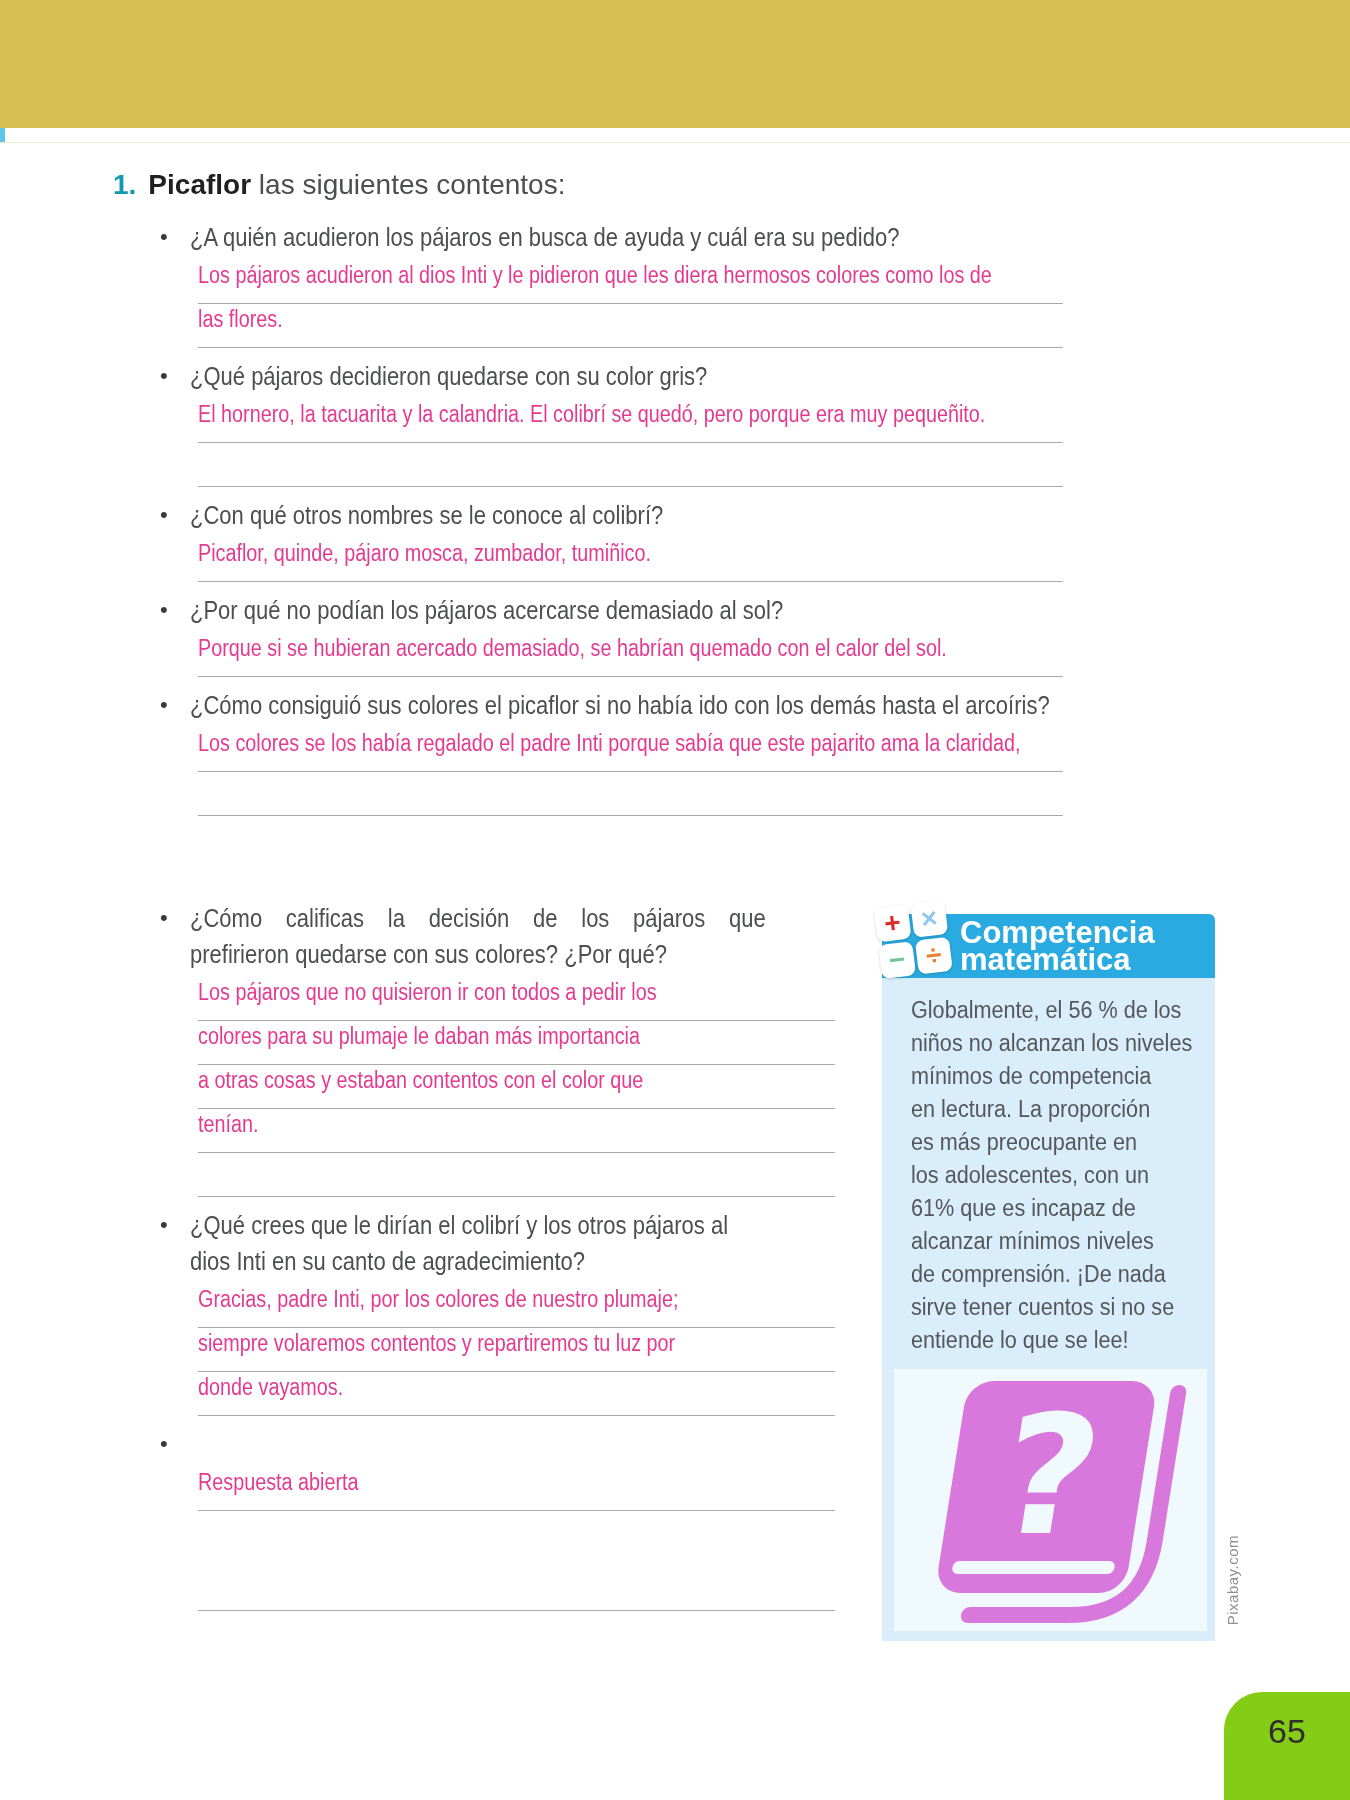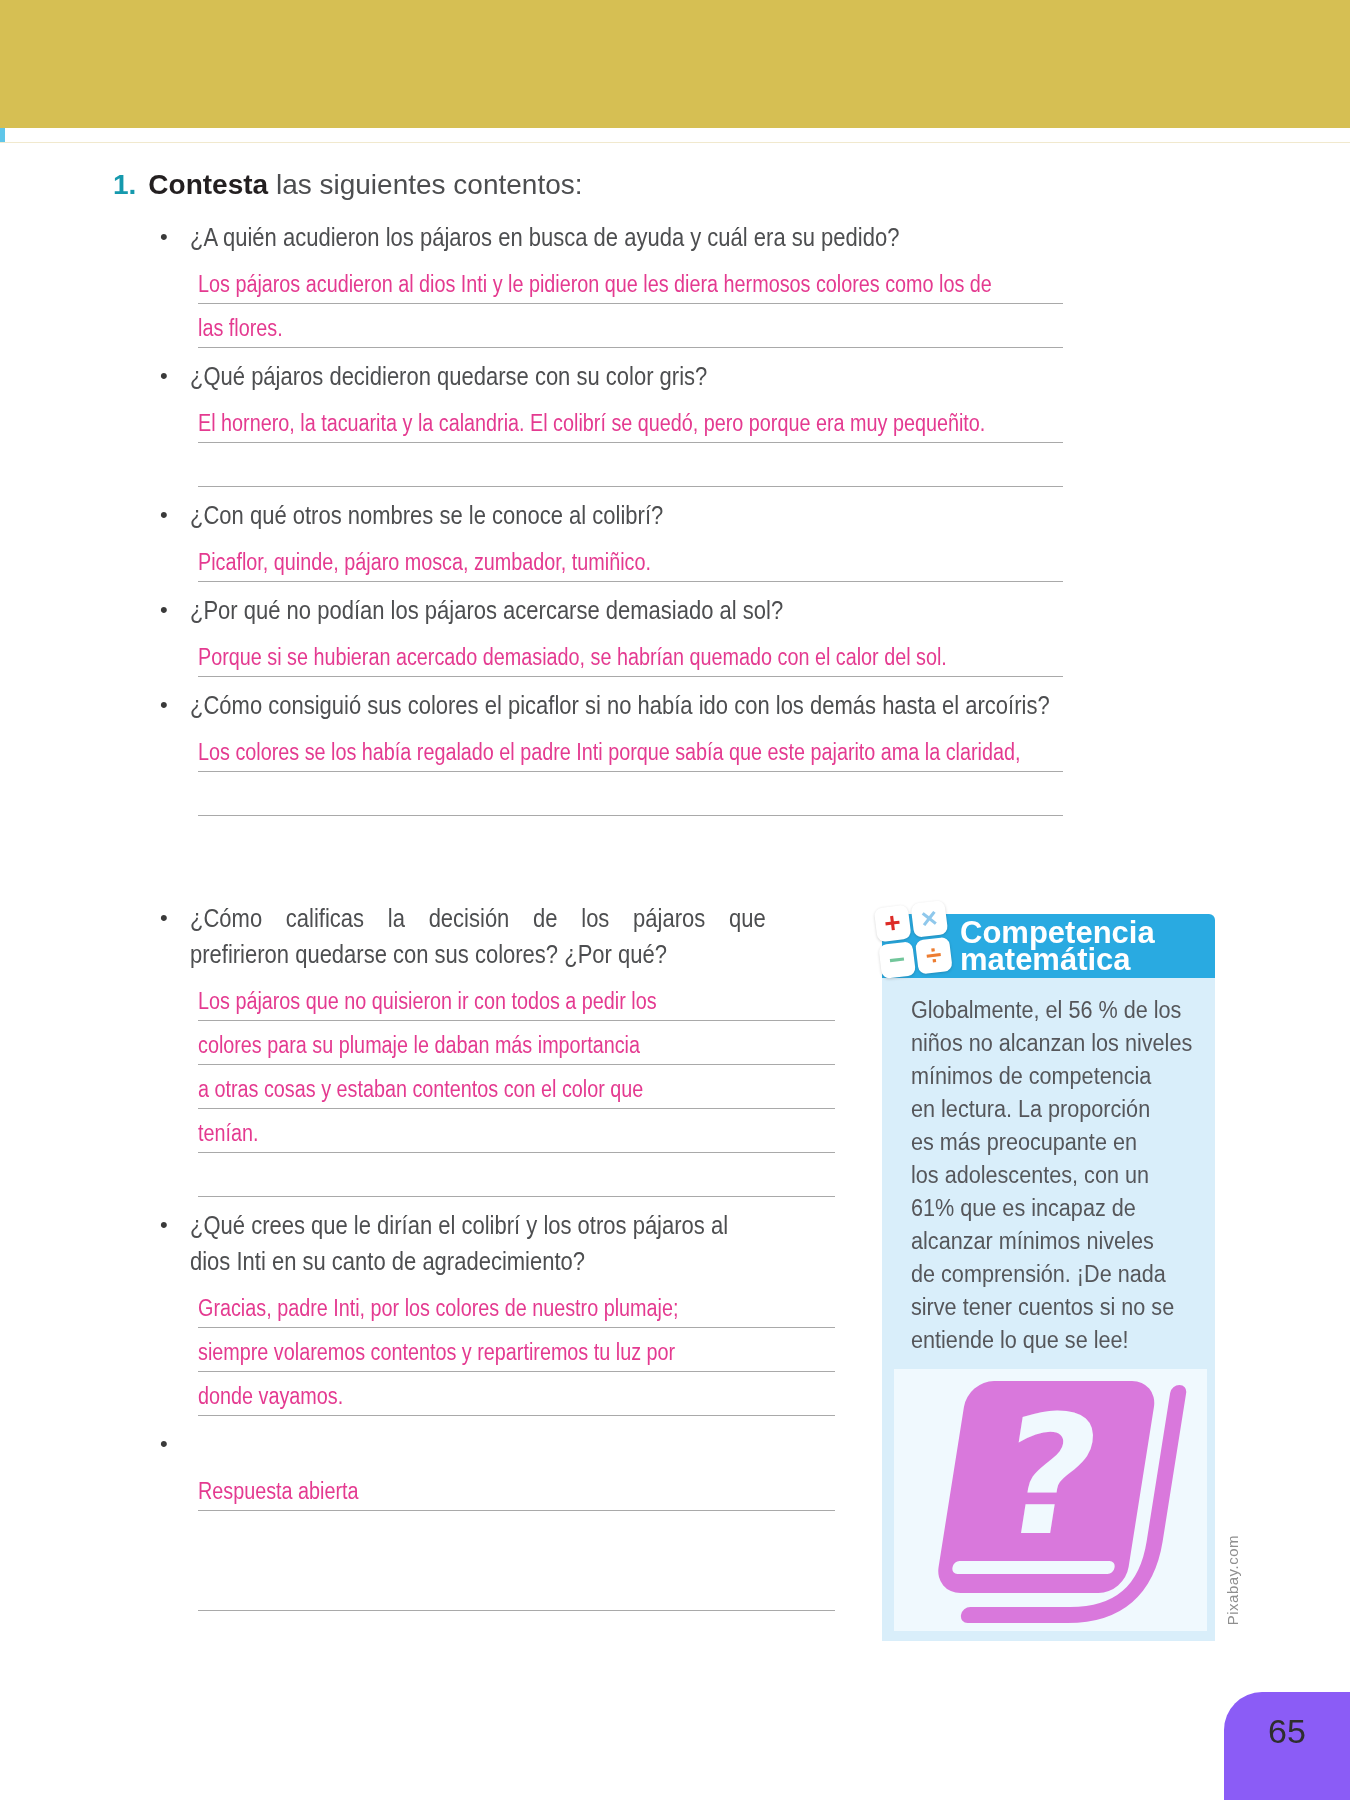--- a/index.html
+++ b/index.html
@@ -20,21 +20,21 @@
 
   .qa{margin-bottom:10px}
   .q-row{display:flex;align-items:flex-start}
   .bullet{width:30px;margin-left:47px;color:#3a3a3a;font-size:22px;line-height:36px;flex:none}
   .q-text{flex:1;min-width:0}
   .q-line{font-size:25px;line-height:36px;color:#4d4e50;white-space:nowrap;
           transform:scaleX(.88);transform-origin:0 50%}
   .q-justify{word-spacing:20px}
 
   .answers{margin-left:85px;margin-top:5px}
-  .ans-line{height:43px;border-bottom:1px solid #a9a9a9;display:flex;align-items:flex-end}
+  .ans-line{height:43px;border-bottom:1px solid #a9a9a9;display:flex;align-items:flex-start}
   #qa-full .ans-line{width:865px}
   #qa-left .ans-line{width:637px}
   .ans-text{font-size:23px;line-height:30px;color:#e43a90;white-space:nowrap;
             transform:scaleX(.86);transform-origin:0 100%;padding-bottom:4px}
   #qa-left .qa:last-child .ans-line:last-child{margin-top:56px}
 
   .two-col{display:flex;margin-top:84px}
   .left-col{width:735px;flex:none}
 
   .sidebar{width:333px;margin-left:auto;margin-top:14px;position:relative;flex:none}
@@ -50,36 +50,36 @@
   .sb-box{background:#d9eefa;padding:16px 12px 10px}
   .sb-text{padding:0 17px}
   .sb-line{font-size:23px;line-height:33px;color:#55565a;white-space:nowrap;
            transform:scaleX(.94);transform-origin:0 50%}
   .sb-img{margin:12px auto 0;width:313px;height:262px;background:#f0f9fe;
           display:flex;align-items:center;justify-content:center}
 
   .credit{position:absolute;right:-26px;bottom:16px;color:#8f8f8f;font-size:15px;
           writing-mode:vertical-rl;transform:rotate(180deg);letter-spacing:.5px}
 
-  .page-badge{position:absolute;right:0;bottom:0;width:126px;height:108px;background:#8b5cf6;
+  .page-badge{position:absolute;right:0;bottom:0;width:126px;height:108px;background:#84cc16;
               border-radius:38px 0 0 0;font-size:34px;color:#2e2e2e;
               padding:20px 0 0 44px;box-sizing:border-box}
 </style>
 </head>
 <body>
 
 <div class="top-bar"></div>
 <div class="top-strip">
   <div class="accent-tick"></div>
 </div>
 
 <div class="content">
 
   <div class="ex-header">
-    <span class="ex-num">1.</span><span class="ex-bold">Contesta</span><span> las siguientes contentos:</span>
+    <span class="ex-num">1.</span><span class="ex-bold">Picaflor</span><span> las siguientes contentos:</span>
   </div>
 
   <div id="qa-full">
   <div class="qa">
     <div class="q-row">
       <span class="bullet">•</span>
       <div class="q-text">
             <div class="q-line">¿A quién acudieron los pájaros en busca de ayuda y cuál era su pedido?</div>
           </div>
     </div>

